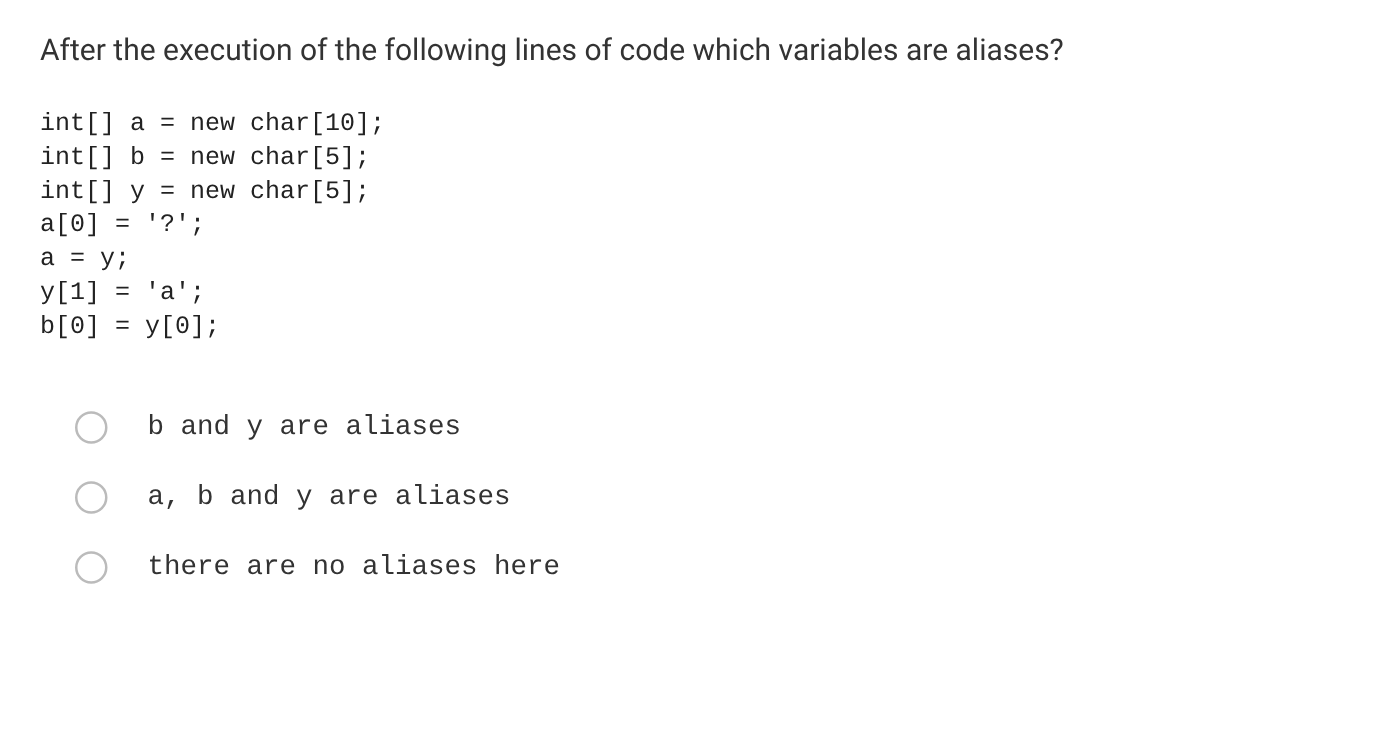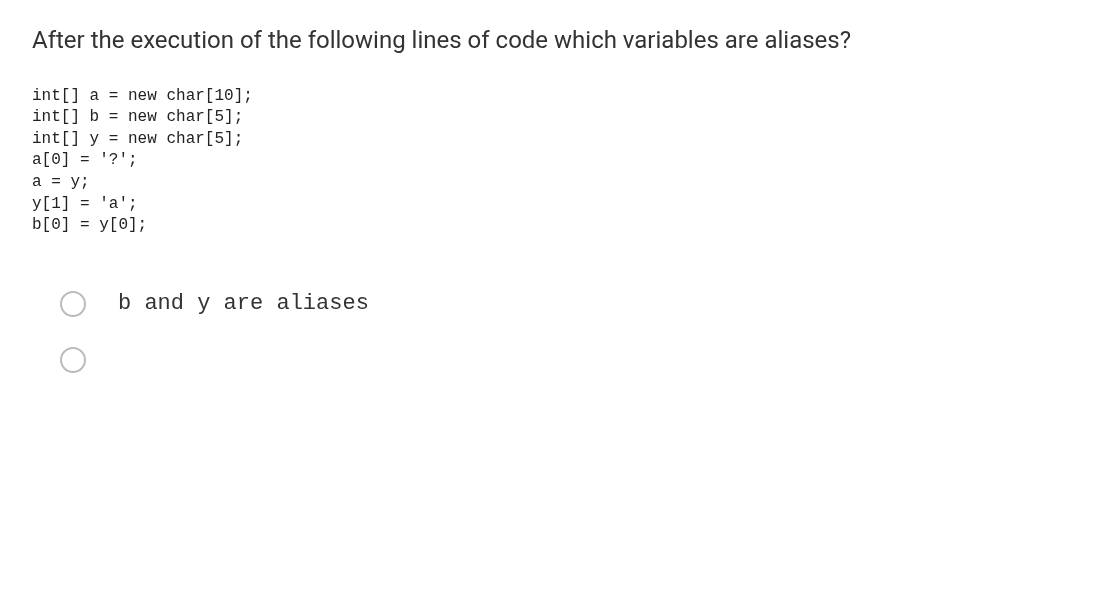--- a/index.html
+++ b/index.html
@@ -16,21 +16,21 @@
     }
     .question-text {
       font-size: 24px;
       color: #333333;
       font-weight: 400;
       margin-bottom: 28px;
       line-height: 1.4;
     }
     .code-block {
       font-family: 'Courier New', Courier, monospace;
-      font-size: 16px;
+      font-size: 20px;
       color: #222222;
       line-height: 1.35;
       margin-bottom: 50px;
       white-space: pre;
     }
     .options-container {
       padding-left: 20px;
     }
     .option-row {
       display: flex;
@@ -67,14 +67,19 @@
 y[1] = 'a';
 b[0] = y[0];</div>
 
 <div class="options-container">
   <div class="option-row">
     <div class="radio-circle"></div>
     <span class="option-label">b and y are aliases</span>
   </div>
   <div class="option-row">
     <div class="radio-circle"></div>
+    <span class="option-label">a, b and y are aliases</span>
+  </div>
+  <div class="option-row">
+    <div class="radio-circle"></div>
+    <span class="option-label">there are no aliases here</span>
   </div>
 </div>
 
 </body></html>

